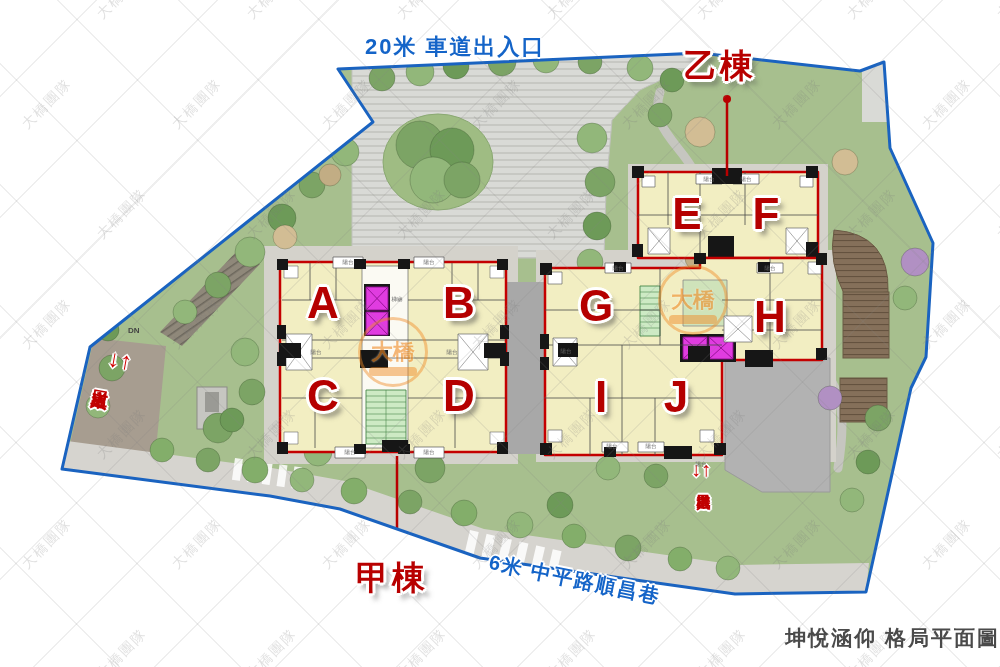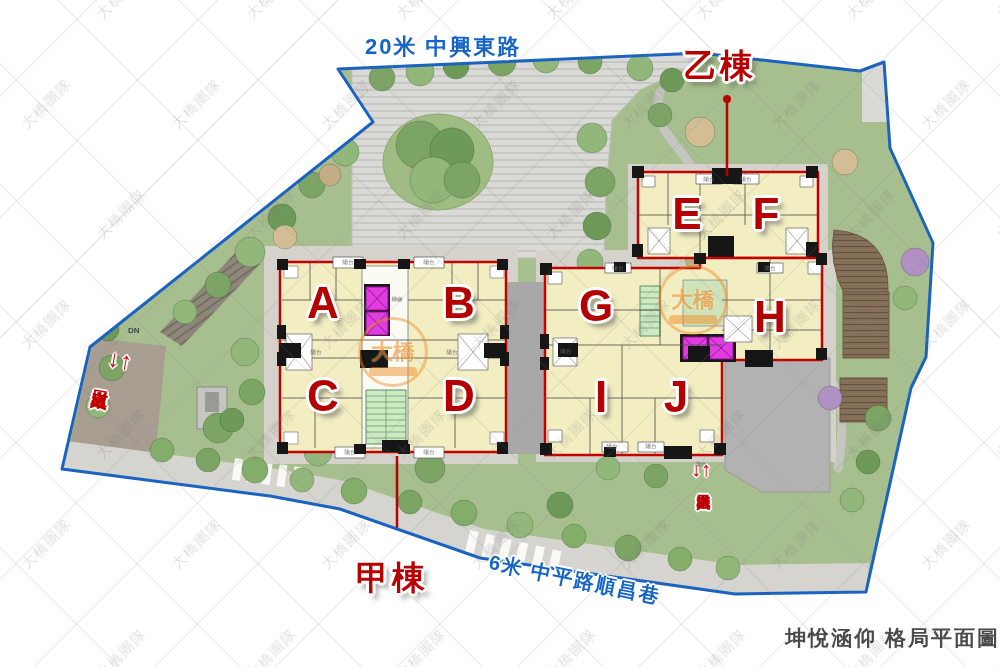--- a/index.html
+++ b/index.html
@@ -436,21 +436,21 @@
 <div class="logo-wm" style="left:393px;top:352px;">
   <span>大橋</span>
       <i></i>
 </div>
 <div class="logo-wm" style="left:693px;top:300px;">
   <span>大橋</span>
       <i></i>
 </div>
 
 <div class="layer" id="labels-layer">
-  <div class="road-label ow-sm" style="left:365px;top:32px;">20米 中興東路</div>
+  <div class="road-label ow-sm" style="left:365px;top:32px;">20米 車道出入口</div>
   <div class="road-label ow-sm" style="left:492px;top:549px;transform:rotate(11.5deg);transform-origin:left top;font-size:20px;">6米 中平路順昌巷</div>
 
   <div class="bldg-label ow-big" style="left:356px;top:556px;">甲棟</div>
   <div class="bldg-label ow-big" style="left:684px;top:44px;">乙棟</div>
 
   <div class="entrance-arrows ow-sm" style="left:108px;top:346px;font-size:24px;transform:rotate(10deg);">↓↑</div>
   <div class="entrance ow-sm" style="left:92px;top:378px;font-size:17px;transform:rotate(10deg);">車道出入口</div>
 
   <div class="entrance-arrows ow-sm" style="left:691px;top:458px;font-size:20px;">↓↑</div>
   <div class="entrance ow-sm" style="left:695px;top:484px;font-size:14px;">機車道出入口</div>

